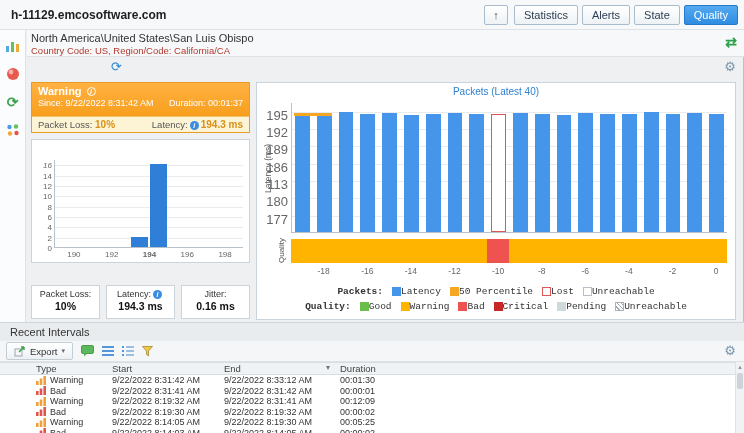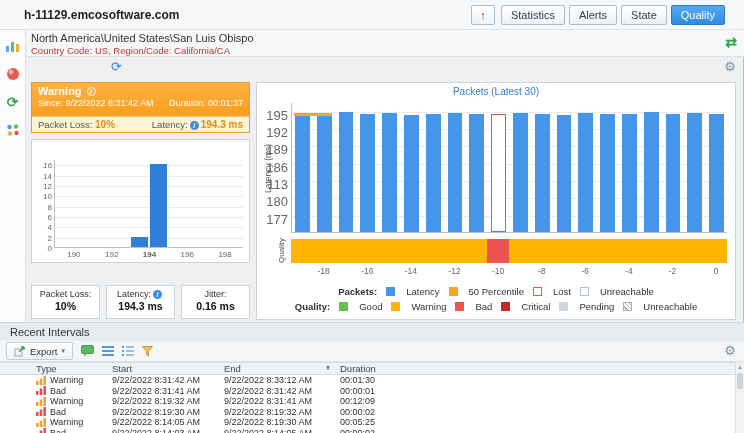--- a/index.html
+++ b/index.html
@@ -1,20 +1,20 @@
 <!DOCTYPE html>
 <html><head>
 <meta charset="utf-8">
 <style>
 *{margin:0;padding:0;box-sizing:border-box;}
 body{font-family:"Liberation Sans",sans-serif;background:#d8dbde;}
 .app{position:relative;width:744px;height:433px;background:#eef0f2;overflow:hidden;box-shadow:inset 0 0 0 1px #b9bfc6;font-size:11px;color:#333;}
 
 
-.titlebar{position:absolute;left:0;top:0;right:0;height:30px;background:#f7f8f9;border-bottom:1px solid #dde2e6;display:flex;align-items:center;padding:0 19px;z-index:5;}
+.titlebar{position:absolute;left:0;top:0;right:0;height:30px;background:#f7f8f9;border-bottom:1px solid #dde2e6;display:flex;align-items:center;padding:0 6px;z-index:5;}
 .app-title{font-weight:bold;font-size:12px;color:#1f1f1f;margin-left:5px;flex:1;}
 .tabs{display:flex;gap:4px;}
 .btn{height:20px;padding:0 9px;font-size:11px;font-family:inherit;color:#2c3e50;background:linear-gradient(#ffffff,#eef2f5);border:1px solid #a9bccd;border-radius:2px;cursor:default;}
 .btn.up{width:24px;padding:0;font-weight:bold;color:#444;margin-right:2px;}
 .btn.active{background:linear-gradient(#55aaf0,#2e8ce2);border-color:#2678c8;color:#fff;}
 
 
 .loc-bar{position:absolute;left:27px;top:30px;right:0;height:27px;background:#f7f8f9;border-bottom:1px solid #dde2e6;}
 .loc-path{position:absolute;left:4px;top:2px;font-size:11px;color:#333;}
 .loc-codes{position:absolute;left:4px;top:15px;font-size:9.5px;color:#b03a2e;}
@@ -61,24 +61,24 @@
 .pk-xtick{top:0;transform:translateX(-50%);font-size:8.5px;}
 .hbar{position:absolute;bottom:0;}
 .pkbar{position:absolute;bottom:0;}
 .lost-box{position:absolute;bottom:0;border:1px solid #e05555;background:#fff;}
 .pctl{position:absolute;height:3px;z-index:3;}
 .pk-ylabel{position:absolute;left:6px;top:25px;height:120px;writing-mode:vertical-rl;transform:rotate(180deg);text-align:center;font-size:8.5px;color:#555;}
 .pk-qlabel{position:absolute;left:20px;top:151px;height:34px;writing-mode:vertical-rl;transform:rotate(180deg);text-align:center;font-size:8px;color:#555;}
 #pk-band{position:absolute;left:34px;top:156px;width:436px;height:24px;overflow:hidden;background:#ffb400;}
 .qseg{position:absolute;top:0;height:100%;}
 #pk-xticks{position:absolute;left:34px;top:183px;width:436px;height:10px;}
-.pk-legend{position:absolute;left:0;right:0;top:201px;}
+.pk-legend{position:absolute;left:0;right:0;top:201px;font-family:Liberation Mono, monospace;}
 .lg-row{display:flex;justify-content:center;align-items:center;gap:9px;height:15px;font-size:9.5px;color:#333;}
 .lg-label{font-weight:bold;}
-.lg-item{display:inline-flex;align-items:center;gap:11px;text-align:center;}
+.lg-item{display:inline-flex;align-items:center;gap:0;text-align:center;}
 .swatch{display:inline-block;width:9px;height:9px;}
 
 
 .stat-boxes{position:absolute;left:31px;top:285px;width:219px;display:flex;gap:6px;}
 .stat-box{flex:1;background:#fff;border:1px solid #ccd4db;text-align:center;height:34px;padding-top:3px;}
 .stat-box .lbl{font-size:9px;color:#333;}
 .stat-box .val{font-size:10.5px;font-weight:bold;color:#111;margin-top:1px;}
 
 
 .ri-header{position:absolute;left:0;top:322px;right:0;height:19px;background:#e9ecef;border-top:1px solid #cfd6dd;line-height:19px;padding-left:10px;font-size:11px;color:#333;}
@@ -208,21 +208,21 @@
       <div class="lbl"><span>Latency:</span><span class="info-b">i</span></div>
       <div class="val">194.3 ms</div>
     </div>
     <div class="stat-box">
       <div class="lbl">Jitter:</div>
       <div class="val">0.16 ms</div>
     </div>
   </div>
 
   <div class="panel pk-panel">
-    <div class="chart-title">Packets (Latest 30)</div>
+    <div class="chart-title">Packets (Latest 40)</div>
     <div class="pk-ylabel">Latency (ms)</div>
     <div class="plot" id="pk-plot">
         <div class="gridline" style="left: 0px; right: 0px; top: 112.7px;"></div>
         <div class="tick pk-ytick" style="top: 108.7px;">177</div>
         <div class="gridline" style="left: 0px; right: 0px; top: 95.3px;"></div>
         <div class="tick pk-ytick" style="top: 91.3px;">180</div>
         <div class="gridline" style="left: 0px; right: 0px; top: 78px;"></div>
         <div class="tick pk-ytick" style="top: 74px;">113</div>
         <div class="gridline" style="left: 0px; right: 0px; top: 60.7px;"></div>
         <div class="tick pk-ytick" style="top: 56.7px;">186</div>

